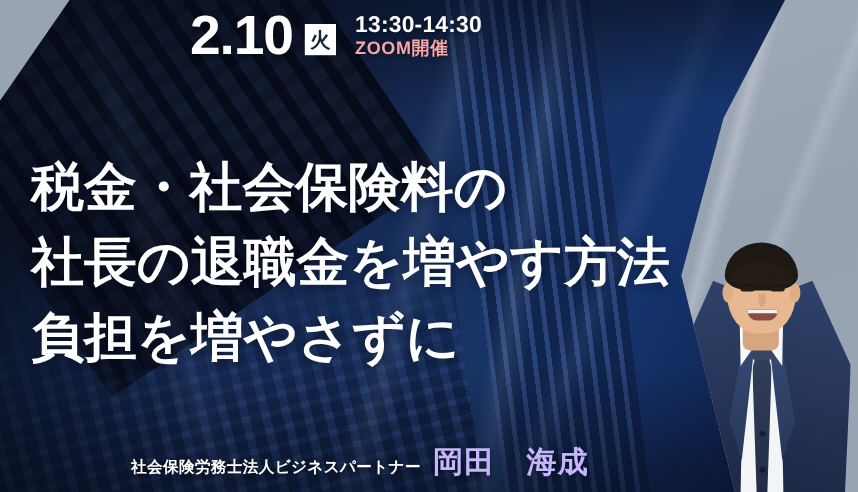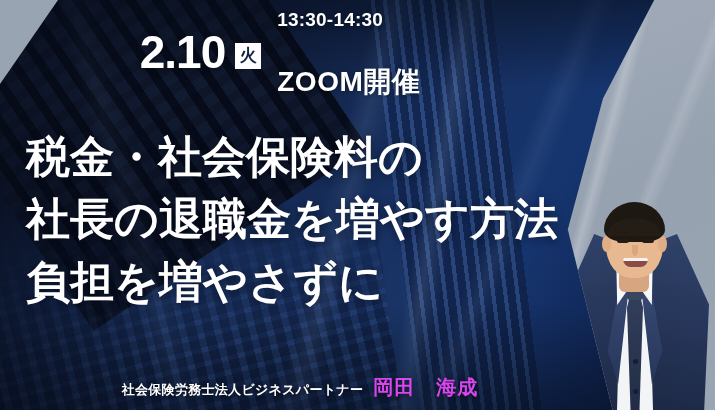--- a/index.html
+++ b/index.html
@@ -267,33 +267,32 @@
     font-weight: 700;
     line-height: 1;
     margin-top: 8px;
   }
   .time-block {
     display: flex;
     flex-direction: column;
     justify-content: center;
     margin-left: 6px;
     margin-top: 3px;
-    gap: 36px;
   }
   .time-line {
     color: #ffffff;
     font-size: 19px;
     font-weight: 700;
     line-height: 1.12;
     letter-spacing: .2px;
     text-shadow: 0 1px 4px rgba(0,0,0,.45);
   }
   .zoom-line {
-    color: #ffffff;
-    font-size: 28px;
+    color: #fca5a5;
+    font-size: 15px;
     font-weight: 700;
     line-height: 1.12;
     letter-spacing: .5px;
     text-shadow: 0 1px 4px rgba(0,0,0,.45);
   }
 
   
   .headline {
     position: absolute;
     left: 14px; top: 126px;
@@ -321,22 +320,22 @@
     gap: 10px;
   }
   .org-name {
     color: #ffffff;
     font-size: 13px;
     font-weight: 700;
     letter-spacing: .3px;
     text-shadow: 0 1px 4px rgba(0,0,0,.6);
   }
   .speaker-name {
-    color: #d946ef;
-    font-size: 20px;
+    color: #c4b5fd;
+    font-size: 25px;
     font-weight: 700;
     letter-spacing: 1px;
     text-shadow: 0 1px 5px rgba(0,0,0,.6);
   }
 </style>
 </head>
 <body>
 
 <div class="banner">
 

